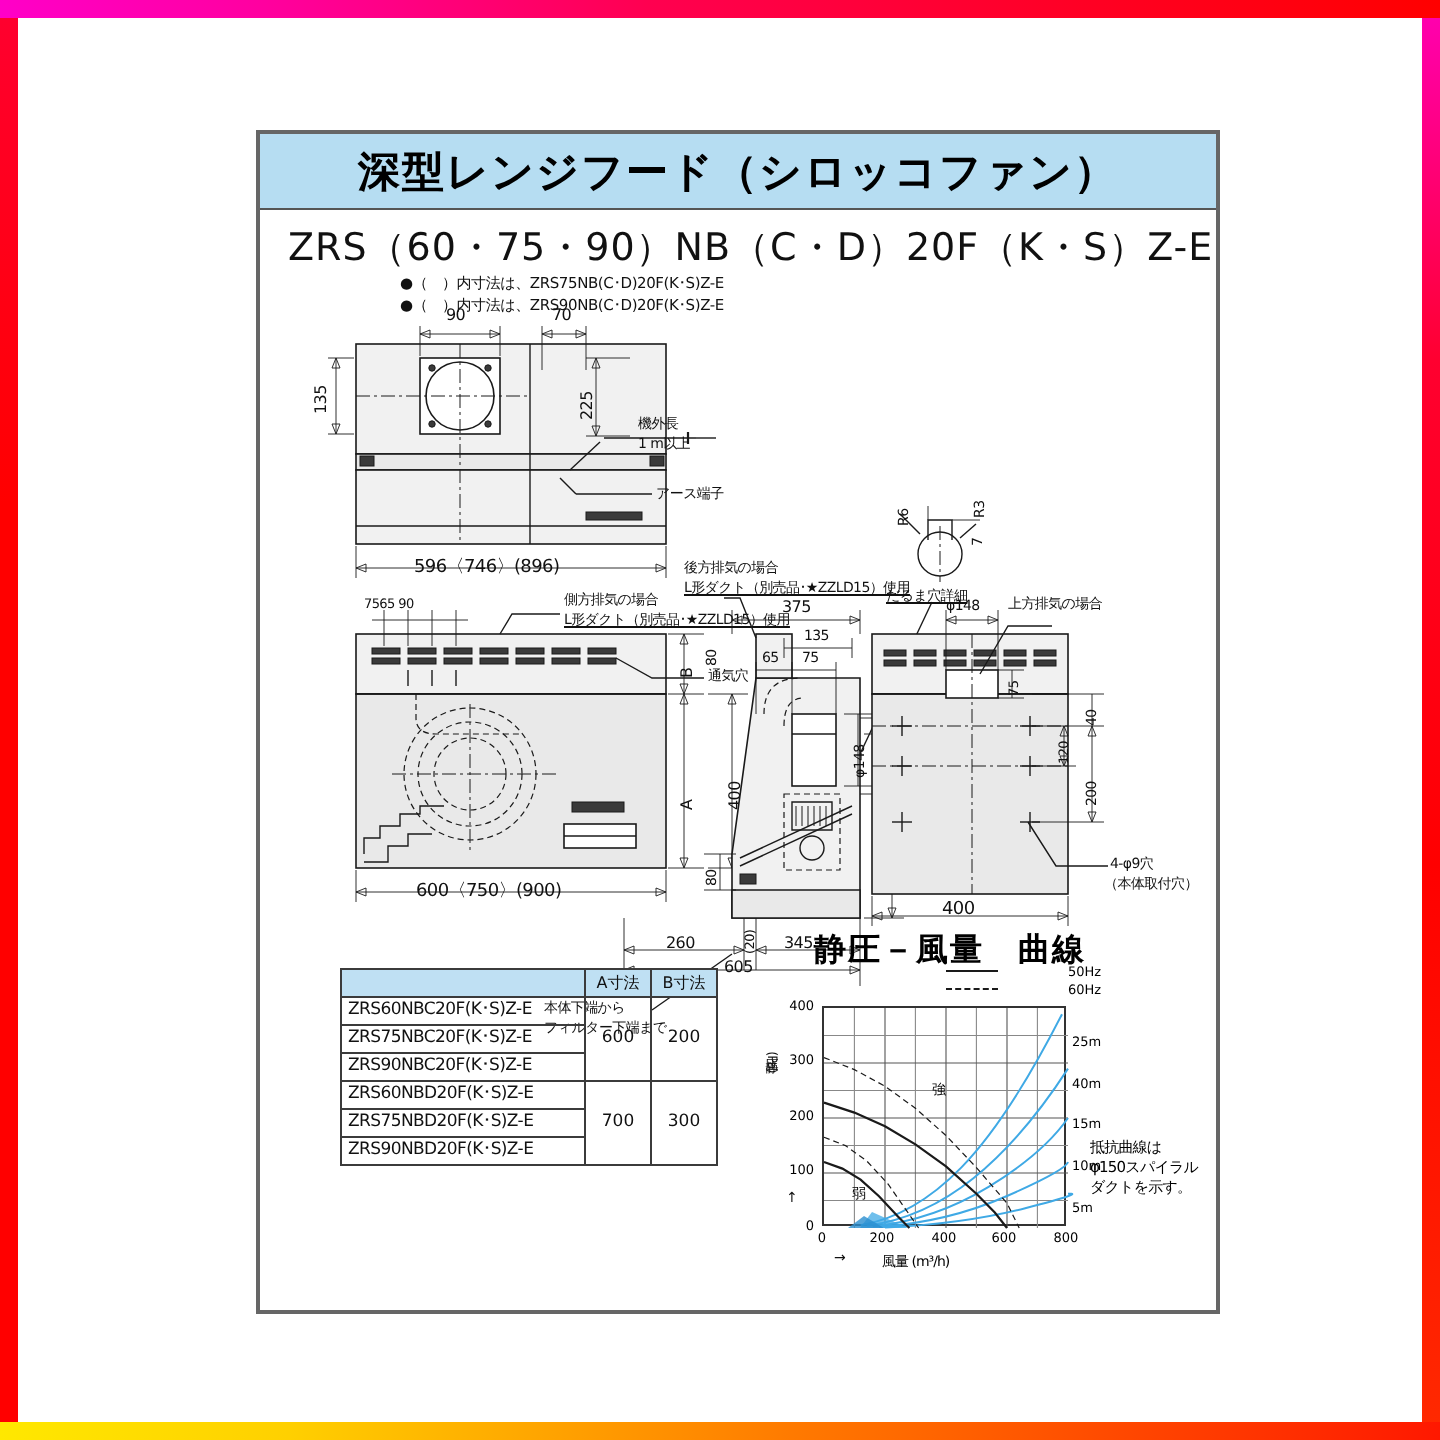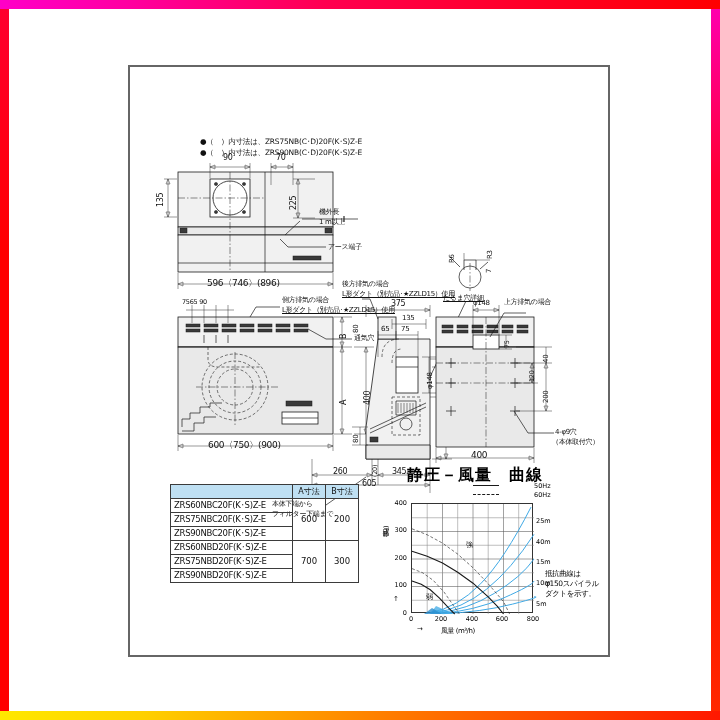--- a/index.html
+++ b/index.html
@@ -89,21 +89,25 @@
   .curvelbl { position:absolute; font-size:7px; }
 </style>
 </head>
 <body>
 
 <div id="frame">
 <div id="sheet">
 
   <div id="panel">
 
-
+    <div id="titlebar">
+      <span class="t">深型レンジフード（シロッコファン）</span>
+    </div>
+
+    <div id="modelline">ZRS（60・75・90）NB（C・D）20F（K・S）Z-E</div>
 
     <div class="notedot" style="left:22px; top:70px;">●（　）内寸法は、ZRS75NB(C･D)20F(K･S)Z-E</div>
     <div class="notedot" style="left:22px; top:81px;">●（　）内寸法は、ZRS90NB(C･D)20F(K･S)Z-E</div>
 
     <div style="position:absolute;left:0;top:0;width:482px;height:592px;pointer-events:none;">
       <svg width="482" height="592" viewBox="0 0 482 592">
 
         <rect class="bodyfill2" x="48" y="105" width="155" height="55"></rect>
         <rect class="bodyfill" x="48" y="160" width="155" height="8"></rect>
         <rect class="bodyfill2" x="48" y="168" width="155" height="37"></rect>

